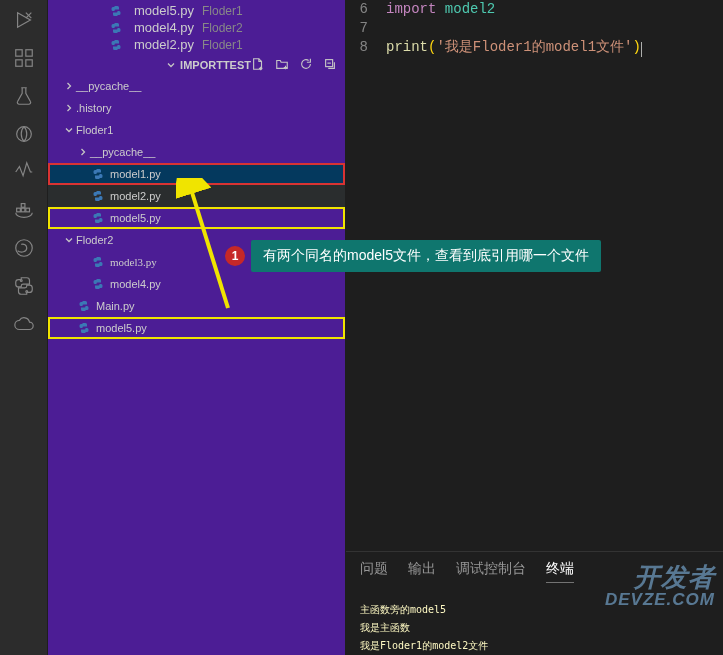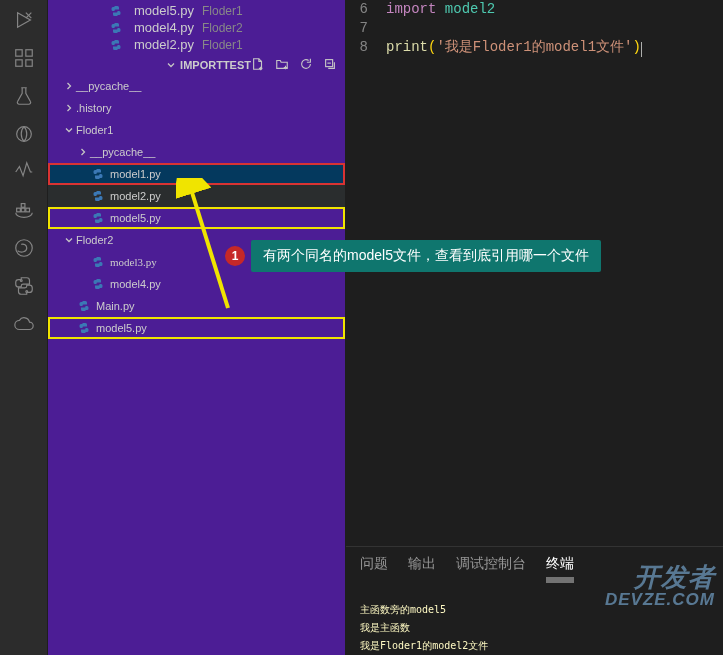--- a/index.html
+++ b/index.html
@@ -138,21 +138,21 @@
   padding: 0;
 }
 .panel-tabs {
   display: flex;
   gap: 20px;
   padding: 8px 14px;
   font-size: 14px;
   color: #969696;
 }
 .panel-tabs .ptab { cursor: pointer; }
-.panel-tabs .ptab.active { color: #fff; border-bottom: 6px solid #737373; padding-bottom: 4px; }
+.panel-tabs .ptab.active { color: #fff; border-bottom: 1px solid #737373; padding-bottom: 4px; }
 .terminal {
   padding: 10px 14px 0 14px;
   font-family: Consolas, monospace;
   font-size: 10px;
   color: #fef9c3;
 }
 .terminal div { line-height: 18px; }
 .watermark {
   position: absolute;
   right: 8px;

